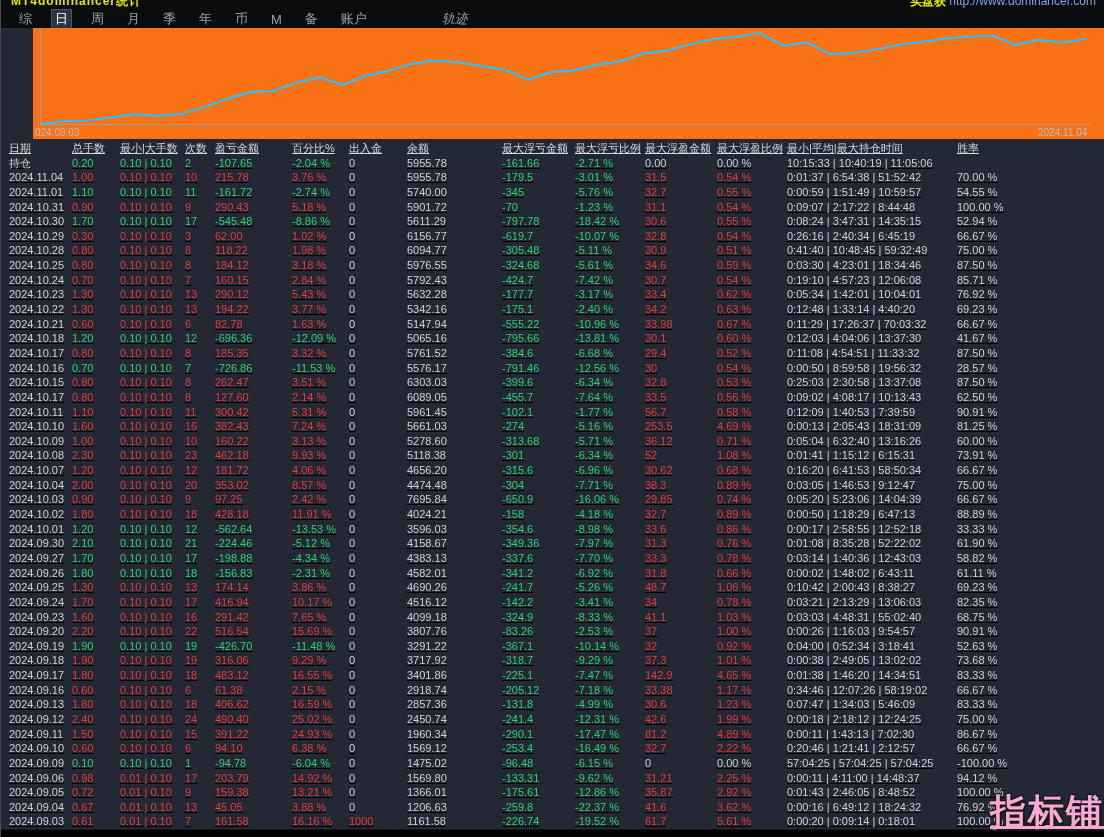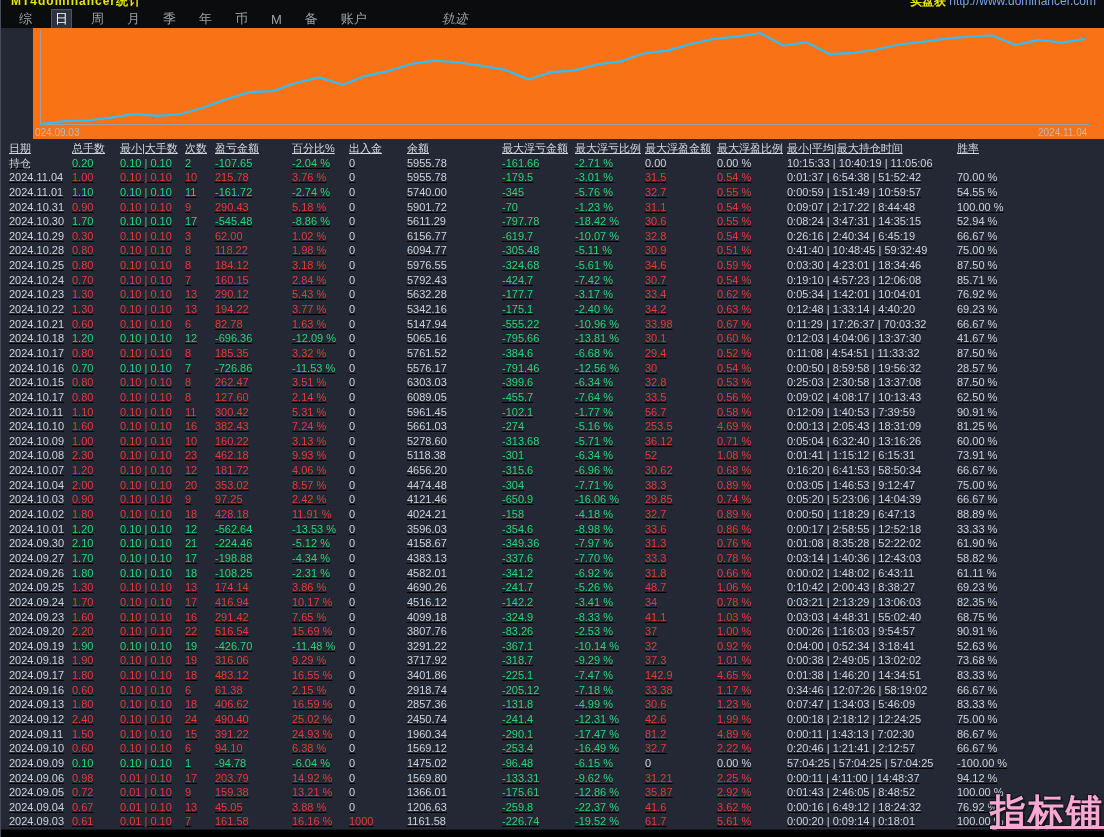--- a/index.html
+++ b/index.html
@@ -467,21 +467,21 @@
         <span class="neutral">75.00 %</span>
       </div>
       <div class="row">
         <span class="neutral">2024.10.03</span>
         <span class="red">0.90</span>
         <span class="red">0.10 | 0.10</span>
         <span class="red">9</span>
         <span class="red">97.25</span>
         <span class="red">2.42 %</span>
         <span class="neutral">0</span>
-        <span class="neutral">4121.46</span>
+        <span class="neutral">7695.84</span>
         <span class="green">-650.9</span>
         <span class="green">-16.06 %</span>
         <span class="red">29.85</span>
         <span class="red">0.74 %</span>
         <span class="neutral">0:05:20 | 5:23:06 | 14:04:39</span>
         <span class="neutral">66.67 %</span>
       </div>
       <div class="row">
         <span class="neutral">2024.10.02</span>
         <span class="red">1.80</span>
@@ -544,21 +544,21 @@
         <span class="red">33.3</span>
         <span class="red">0.78 %</span>
         <span class="neutral">0:03:14 | 1:40:36 | 12:43:03</span>
         <span class="neutral">58.82 %</span>
       </div>
       <div class="row">
         <span class="neutral">2024.09.26</span>
         <span class="green">1.80</span>
         <span class="green">0.10 | 0.10</span>
         <span class="green">18</span>
-        <span class="green">-108.25</span>
+        <span class="green">-156.83</span>
         <span class="green">-2.31 %</span>
         <span class="neutral">0</span>
         <span class="neutral">4582.01</span>
         <span class="green">-341.2</span>
         <span class="green">-6.92 %</span>
         <span class="red">31.8</span>
         <span class="red">0.66 %</span>
         <span class="neutral">0:00:02 | 1:48:02 | 6:43:11</span>
         <span class="neutral">61.11 %</span>
       </div>

